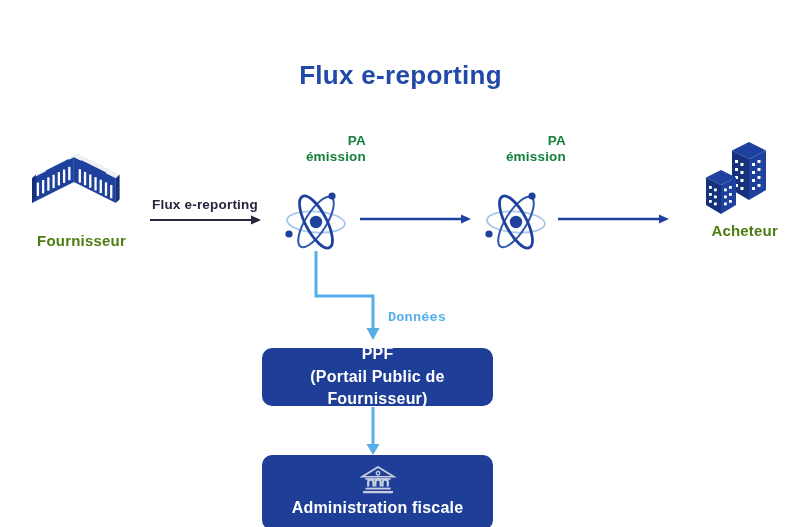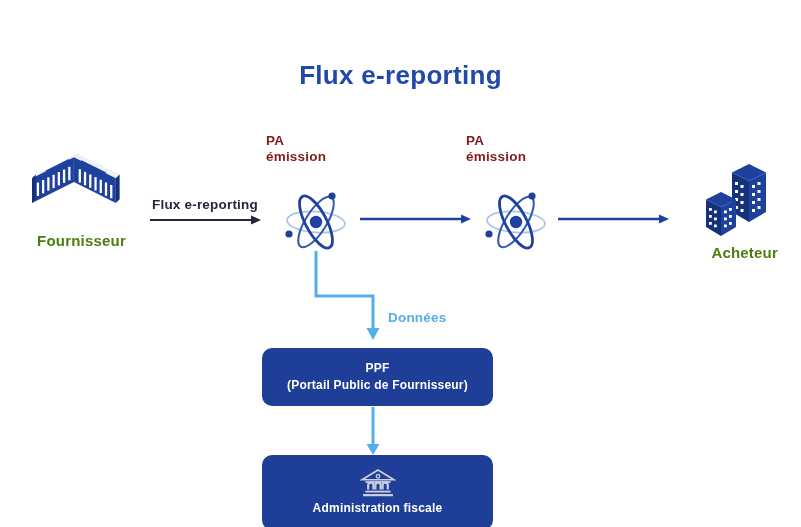--- a/index.html
+++ b/index.html
@@ -9,32 +9,32 @@
   }
   .title{
     position:absolute;top:22px;left:0;width:100%;text-align:center;
     font-size:26px;font-weight:bold;color:#2149a7;letter-spacing:.3px;
   }
   .abs{position:absolute;}
   .node-label{
     font-weight:bold;color:#4d7c0f;font-size:15px;text-align:right;letter-spacing:.2px;
   }
   .pa-label{
-    font-weight:bold;color:#7f1d1d;font-size:13.5px;text-align:left;line-height:1.2;letter-spacing:.2px;
+    font-weight:bold;color:#15803d;font-size:13.5px;text-align:right;line-height:1.2;letter-spacing:.2px;
   }
   .edge-label{
     font-weight:bold;color:#26263e;font-size:13.5px;letter-spacing:.2px;
   }
   .donnees-label{
-    font-weight:bold;color:#56aee8;font-size:13.5px;line-height:1.25;letter-spacing:.2px;
+    font-weight:bold;color:#56aee8;font-size:13.5px;line-height:1.25;letter-spacing:.2px;font-family:Liberation Mono, monospace;
   }
   .blue-box{
     position:absolute;left:262px;width:231px;background:#1e3e98;border-radius:10px;
     color:#ffffff;display:flex;flex-direction:column;align-items:center;justify-content:center;
-    text-align:center;font-weight:bold;font-size:12px;line-height:1.4;letter-spacing:.2px;
+    text-align:center;font-weight:bold;font-size:16px;line-height:1.4;letter-spacing:.2px;
   }
   svg{display:block;}
 </style>
 </head>
 <body>
 
 <div class="canvas">
 
   <div class="title">Flux e-reporting</div>
 
@@ -122,21 +122,21 @@
     </svg>
   </span>
 
   <span class="abs" style="left:558px;top:174px;">
     <svg width="112" height="14" viewBox="0 0 112 14">
       <line x1="0" y1="7" x2="102" y2="7" stroke="#1f419e" stroke-width="2.4"></line>
       <polygon points="101,2.5 111,7 101,11.5" fill="#1f419e"></polygon>
     </svg>
   </span>
 
-  <div class="abs" style="left:698px;top:122px;width:80px;">
+  <div class="abs" style="left:698px;top:100px;width:80px;">
     <span style="display:block;margin:0 auto;width:72px;">
       <svg width="72" height="78" viewBox="0 0 72 78">
 
         <polygon points="47,4 64,12.5 47,21 30,12.5" fill="#1f419e"></polygon>
         <polygon points="30,12.5 47,21 47,62 30,52" fill="#16317c"></polygon>
         <polygon points="47,21 64,12.5 64,52 47,62" fill="#1f419e"></polygon>
         <g fill="#ffffff">
           <rect x="33" y="22" width="3" height="3"></rect>
             <rect x="38.5" y="25" width="3" height="3"></rect>
           <rect x="33" y="30" width="3" height="3"></rect>

